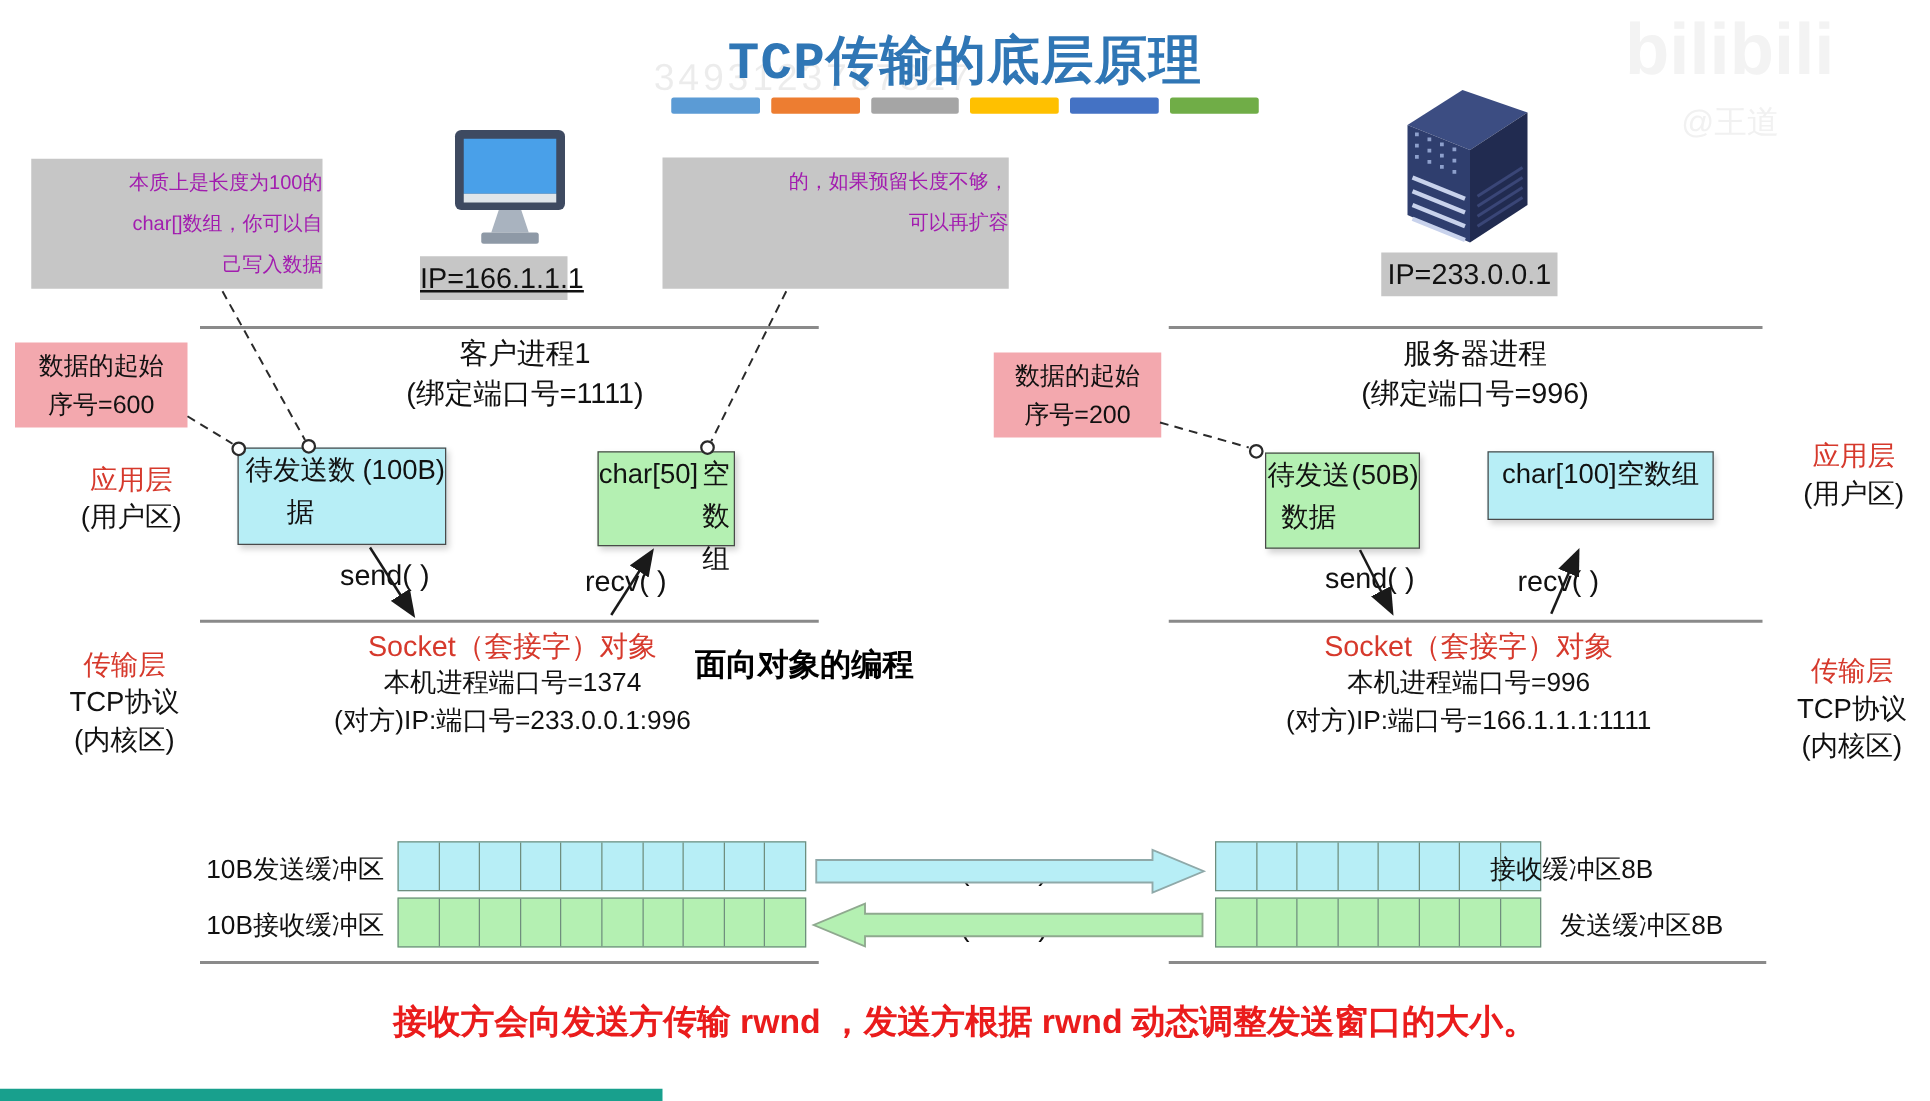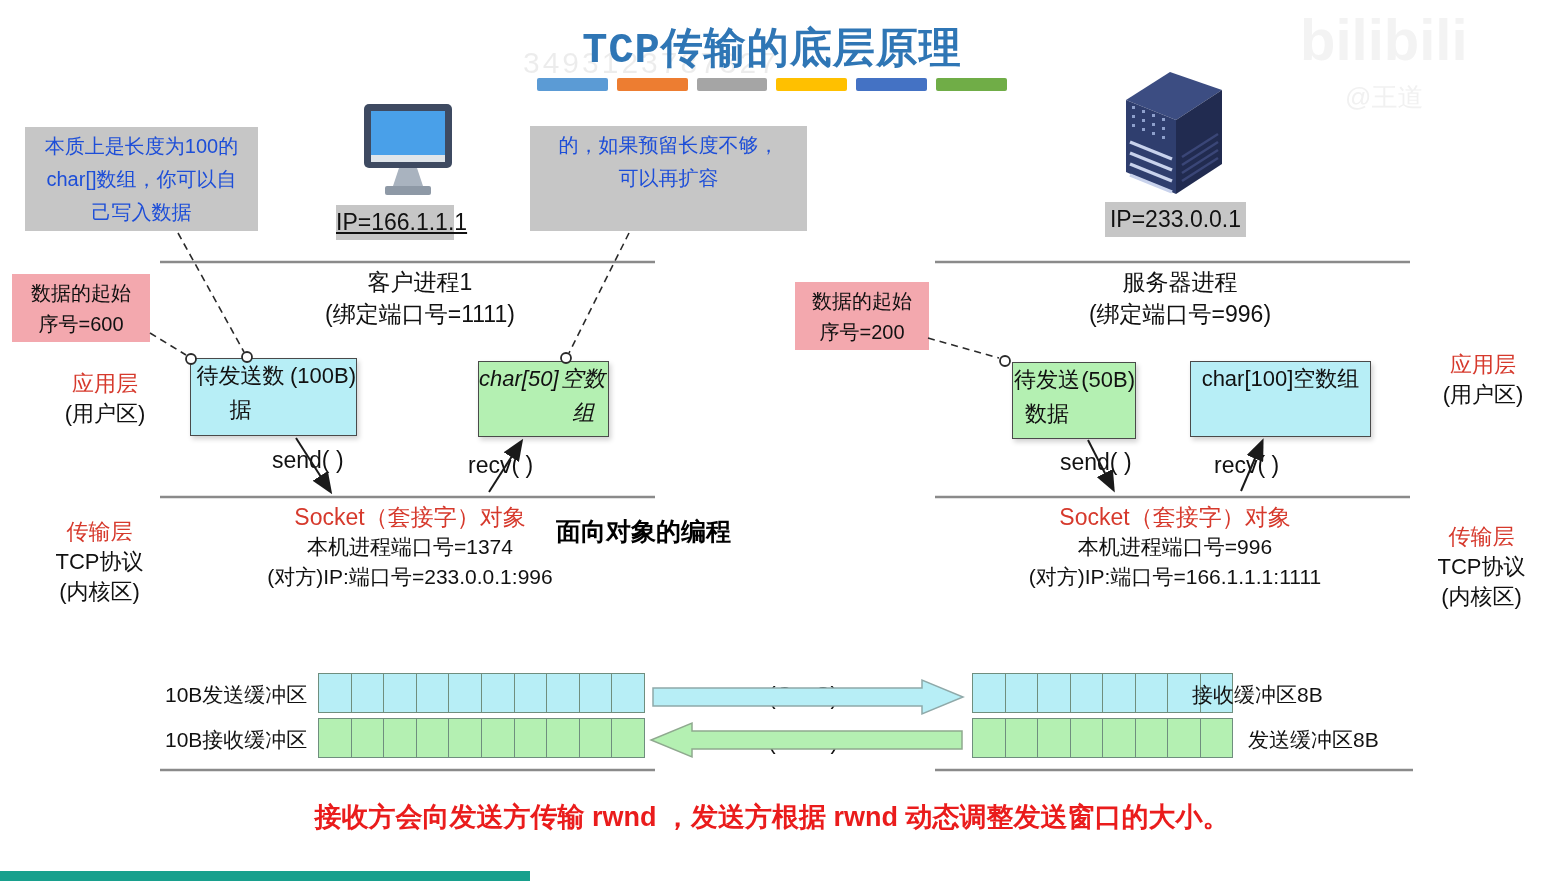--- a/index.html
+++ b/index.html
@@ -9,22 +9,22 @@
   .red{color:var(--red-label);}
   
   .page-title{left:0;top:20px;width:100%;text-align:center;font-size:42px;font-weight:bold;
               color:var(--title-blue);letter-spacing:1px;font-family:Liberation Mono, monospace;}
   .wm-digits{left:523px;top:46px;font-size:30px;color:#000;opacity:.07;letter-spacing:3px;}
   .wm-logo{left:1300px;top:6px;font-size:58px;font-weight:bold;color:#f3f3f3;}
   .wm-handle{left:1345px;top:80px;font-size:26px;color:#f1f1f1;}
   .bars{left:537px;top:78px;width:470px;height:13px;display:flex;gap:9px;}
   .bar{flex:1;border-radius:2px;}
   
-  .callout{background:var(--gray-box);font-size:20px;line-height:33px;text-align:center;
-           color:#1d4ed8;padding-top:3px;box-sizing:border-box;}
+  .callout{background:var(--gray-box);font-size:16px;line-height:33px;text-align:right;
+           color:#a21caf;padding-top:3px;box-sizing:border-box;}
   .iplabel{background:var(--gray-box);font-size:23px;text-align:center;line-height:35px;}
   
   .pink{background:var(--pink-box);font-size:20px;line-height:31px;text-align:center;padding-top:4px;box-sizing:border-box;}
   
   .databox{border:1.5px solid #4a4a4a;box-shadow:2px 3px 5px rgba(0,0,0,.18);
            display:flex;justify-content:center;
            text-align:center;font-size:22px;line-height:34px;box-sizing:border-box;}
   .cyan{background:var(--cyan-box);}
   .green{background:var(--green-box);}
   
@@ -139,29 +139,29 @@
   </div>
   <div class="abs layer" style="left:1428px;top:350px;width:110px;">
     <div class="red">应用层</div>
     <div>(用户区)</div>
   </div>
 
   <div class="abs databox cyan" style="left:190px;top:358px;width:167px;height:78px;">
     <div>待发送数据</div>
     <div>(100B)</div>
   </div>
-  <div class="abs databox green" style="left:478px;top:361px;width:131px;height:76px;font-style:italic;">
+  <div class="abs databox green" style="left:478px;top:361px;width:110px;height:76px;">
     <div>char[50]</div>
     <div>空数组</div>
   </div>
   <div class="abs databox green" style="left:1012px;top:362px;width:124px;height:77px;">
     <div>待发送数据</div>
     <div>(50B)</div>
   </div>
-  <div class="abs databox cyan" style="left:1190px;top:361px;width:181px;height:76px;">
+  <div class="abs databox cyan" style="left:1190px;top:361px;width:181px;height:55px;">
     <div>char[100]</div>
     <div>空数组</div>
   </div>
 
   <div class="abs call-label" style="left:272px;top:447px;">send( )</div>
   <div class="abs call-label" style="left:468px;top:452px;">recv( )</div>
   <div class="abs call-label" style="left:1060px;top:449px;">send( )</div>
   <div class="abs call-label" style="left:1214px;top:452px;">recv( )</div>
 
   <div class="abs socket" style="left:230px;top:502px;">

